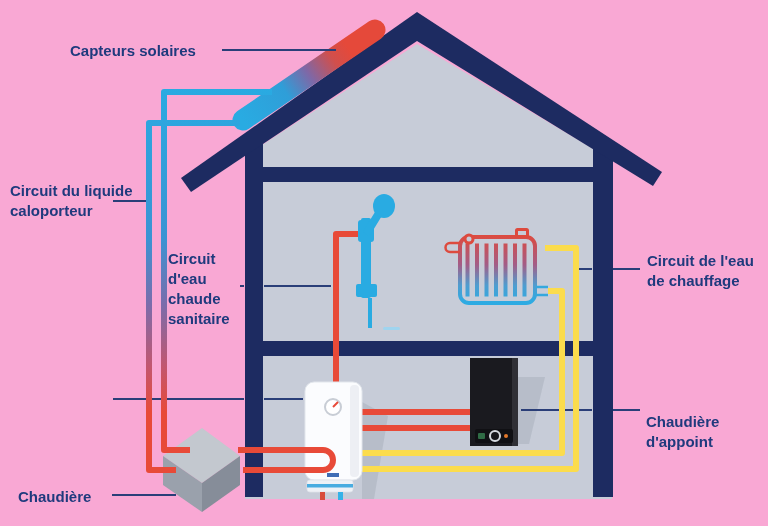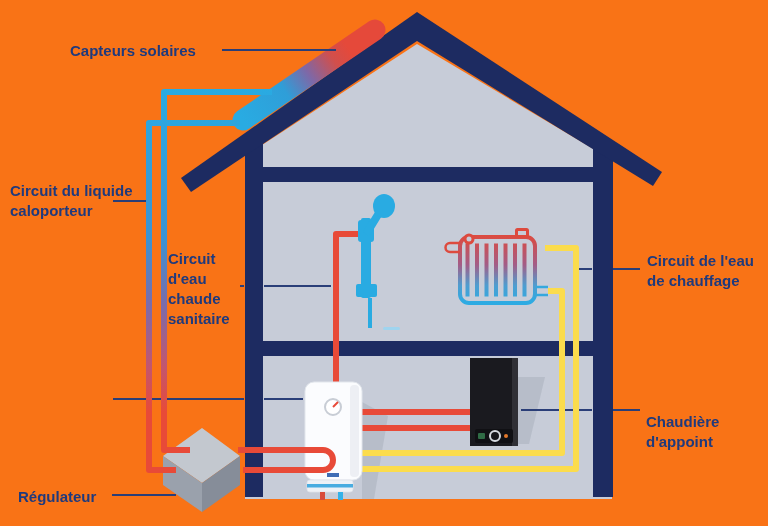--- a/index.html
+++ b/index.html
@@ -1,16 +1,16 @@
 <!DOCTYPE html>
 <html style="--navy: #1d2b61; --label: #1f3a7d; --pointer: #2a3e78; --interior: #c7ccd8; --cyan: #29abe2; --red: #e84a38; --yellow: #fbdc4d; --shadow: #aab0bd; --cube_top: #c3c8cf; --cube_left: #9aa1ac; --cube_right: #868d99; --tank_white: #fbfcfe; --boiler_black: #1a1a1f;"><head>
 <meta charset="utf-8">
 <style>
   html,body{margin:0;padding:0;background:#fff;}
-  .stage{position:relative;width:768px;height:526px;background:#f97316;overflow:hidden;
+  .stage{position:relative;width:768px;height:526px;background:#f9a8d4;overflow:hidden;
          font-family:"Liberation Sans",sans-serif;}
   .stage svg{position:absolute;left:0;top:0;}
   .lbl{position:absolute;font-weight:bold;font-size:15px;line-height:20px;color:var(--label);}
   .f-navy{fill:var(--navy);}
   .f-interior{fill:var(--interior);}
   .f-shadow{fill:var(--shadow);opacity:.55;}
   .s-ptr{stroke:var(--pointer);stroke-width:1.8;fill:none;}
   .s-red{stroke:var(--red);stroke-width:6;fill:none;stroke-linejoin:round;}
   .s-yellow{stroke:var(--yellow);stroke-width:6;fill:none;stroke-linejoin:round;}
   .f-cyan{fill:var(--cyan);}
@@ -124,16 +124,16 @@
     <rect x="475" y="429" width="38" height="14" rx="2" fill="#101014"></rect>
     <rect x="478" y="433" width="7" height="6" rx="1" fill="#2f6b45"></rect>
     <circle cx="495" cy="436" r="5" fill="#15151a" stroke="#d5d9df" stroke-width="2"></circle>
     <circle cx="506" cy="436" r="2" fill="#e2782a"></circle>
   </g>
 </svg>
 
 <div class="lbl" style="left:70px;top:41px;width:170px;">Capteurs solaires</div>
 <div class="lbl" style="left:10px;top:181px;width:140px;">Circuit du liquide caloporteur</div>
 <div class="lbl" style="left:168px;top:249px;width:80px;">Circuit d'eau chaude sanitaire</div>
-<div class="lbl" style="left:18px;top:487px;width:110px;">Régulateur</div>
+<div class="lbl" style="left:18px;top:487px;width:110px;">Chaudière</div>
 <div class="lbl" style="left:647px;top:251px;width:120px;">Circuit de l'eau de chauffage</div>
 <div class="lbl" style="left:646px;top:412px;width:100px;">Chaudière d'appoint</div>
 </div>
 
 </body></html>

